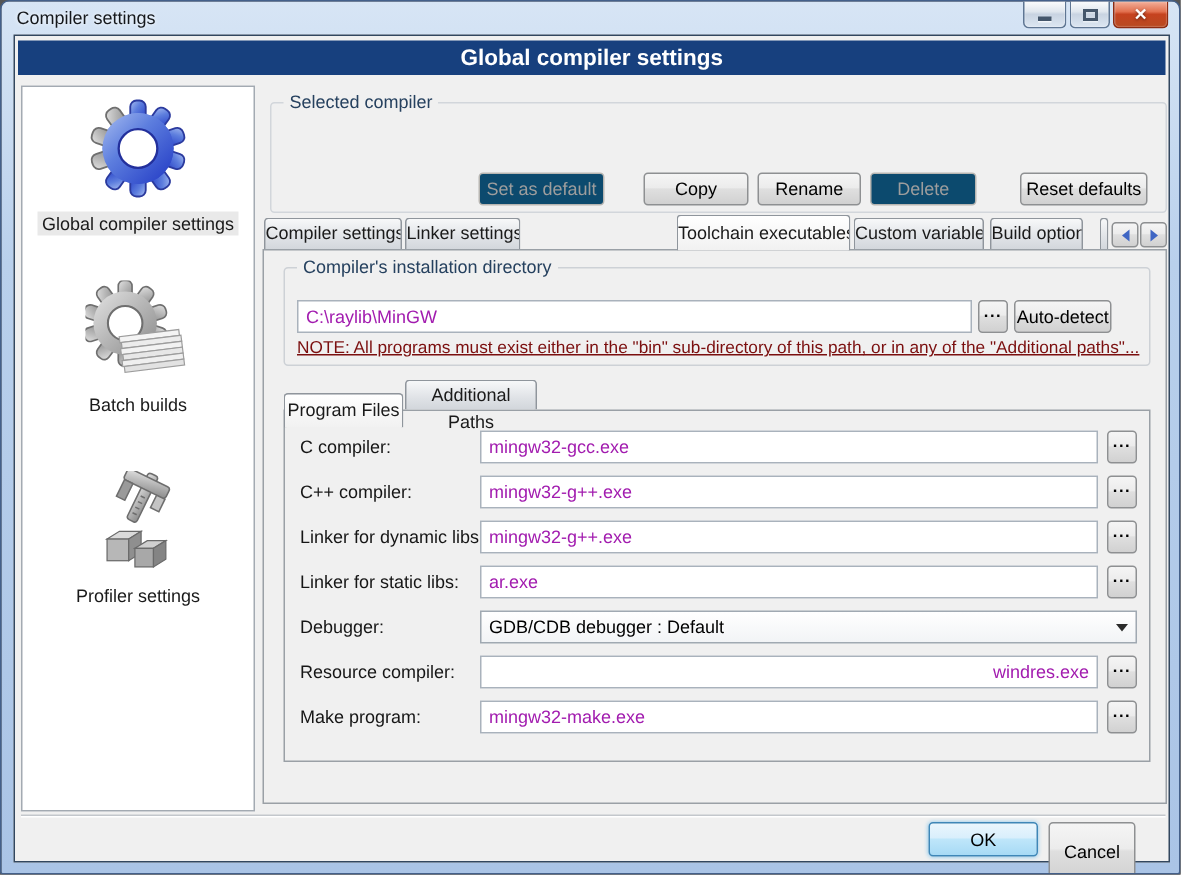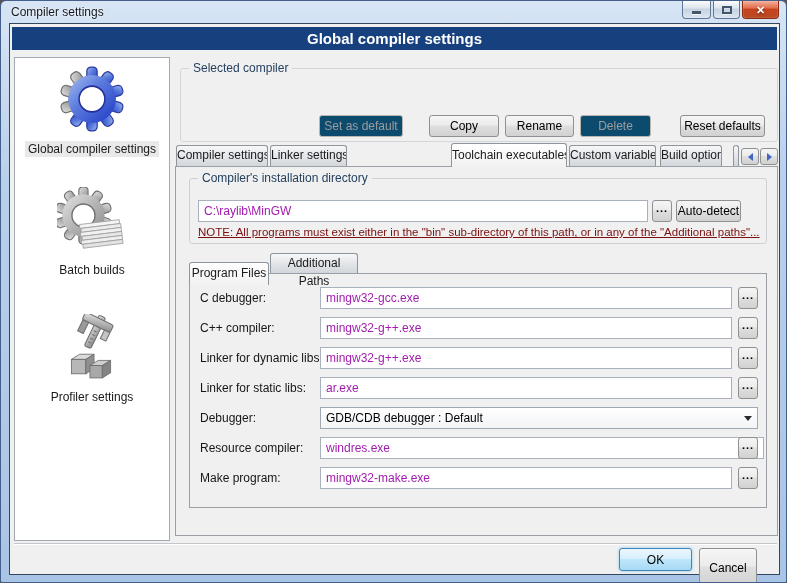--- a/index.html
+++ b/index.html
@@ -207,21 +207,21 @@
         <div class="btn browse" style="left:462px;top:21px;">...</div>
         <div class="btn" style="left:486px;top:21px;width:65px;">Auto-detect</div>
         <div class="note" style="left:8px;top:47px;width:562px;overflow:hidden;">NOTE: All programs must exist either in the "bin" sub-directory of this path, or in any of the "Additional paths"...</div>
       </div>
 
       <div class="itab active" style="left:13px;width:80px;">Program Files</div>
       <div class="itab" style="left:94px;width:88px;">Additional Paths</div>
 
       <div class="innerpage">
 
-        <span class="frow-label" style="top:17px;">C debugger:</span>
+        <span class="frow-label" style="top:17px;">C compiler:</span>
         <input class="txt" style="left: 130px; top: 13px; width: 412px;" value="mingw32-gcc.exe">
         <div class="btn browse" style="left:548px;top:13px;">...</div>
 
         <span class="frow-label" style="top:47px;">C++ compiler:</span>
         <input class="txt" style="left: 130px; top: 43px; width: 412px;" value="mingw32-g++.exe">
         <div class="btn browse" style="left:548px;top:43px;">...</div>
 
         <span class="frow-label" style="top:77px;">Linker for dynamic libs:</span>
         <input class="txt" style="left: 130px; top: 73px; width: 412px;" value="mingw32-g++.exe">
         <div class="btn browse" style="left:548px;top:73px;">...</div>
@@ -230,21 +230,21 @@
         <input class="txt" style="left: 130px; top: 103px; width: 412px;" value="ar.exe">
         <div class="btn browse" style="left:548px;top:103px;">...</div>
 
         <span class="frow-label" style="top:137px;">Debugger:</span>
         <div class="combo" style="left:130px;top:133px;width:438px;">
           <span>GDB/CDB debugger : Default</span>
           <span class="caret"></span>
         </div>
 
         <span class="frow-label" style="top:167px;">Resource compiler:</span>
-        <input class="txt" style="left: 130px; top: 163px; width: 444px;" value="windres.exe">
+        <input class="txt" style="left: 130px; top: 163px; width: 412px; text-align: right;" value="windres.exe">
         <div class="btn browse" style="left:548px;top:163px;">...</div>
 
         <span class="frow-label" style="top:197px;">Make program:</span>
         <input class="txt" style="left: 130px; top: 193px; width: 412px;" value="mingw32-make.exe">
         <div class="btn browse" style="left:548px;top:193px;">...</div>
 
       </div>
     </div>
 
     <div class="hline"></div>

